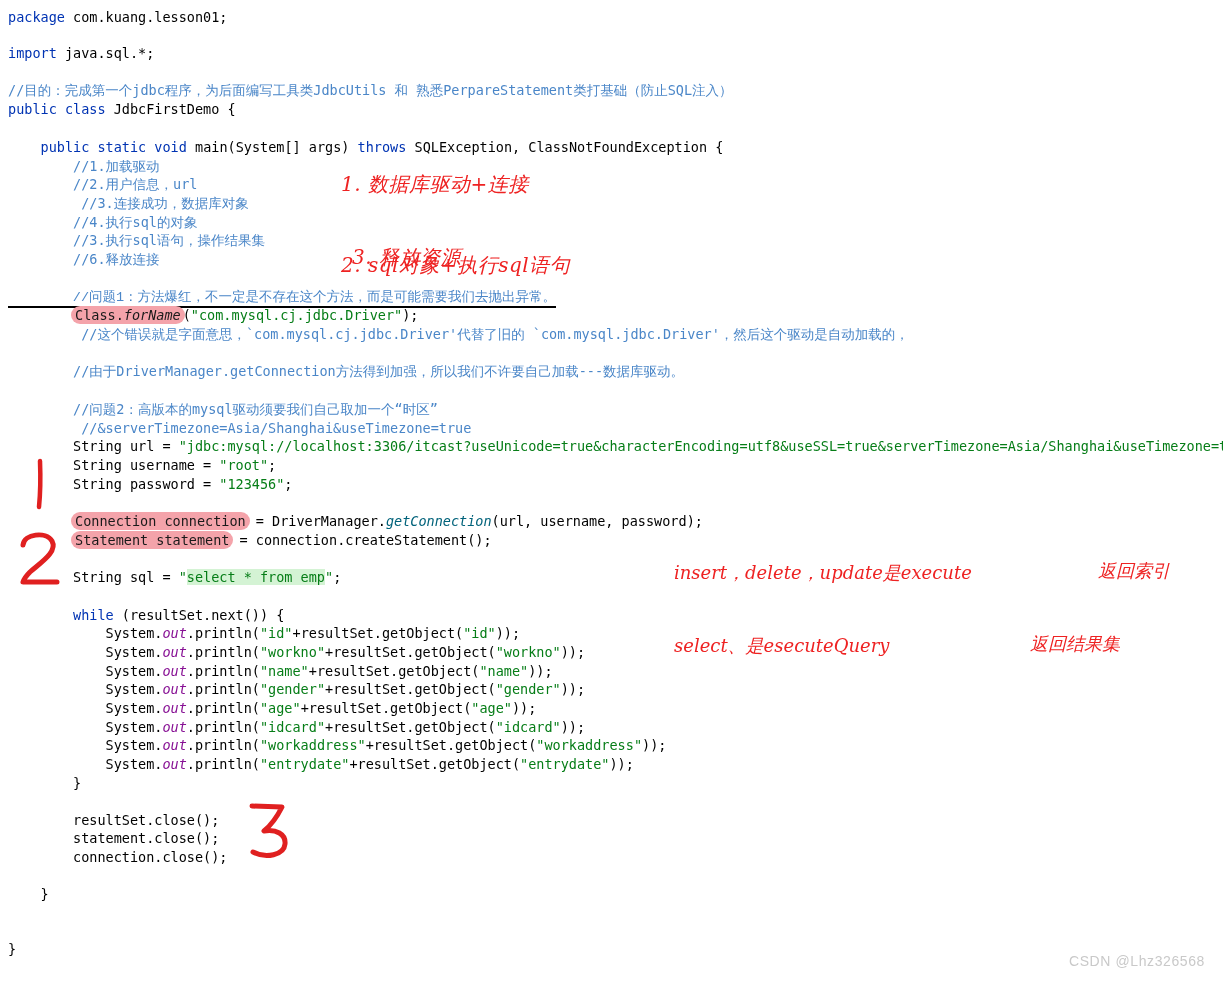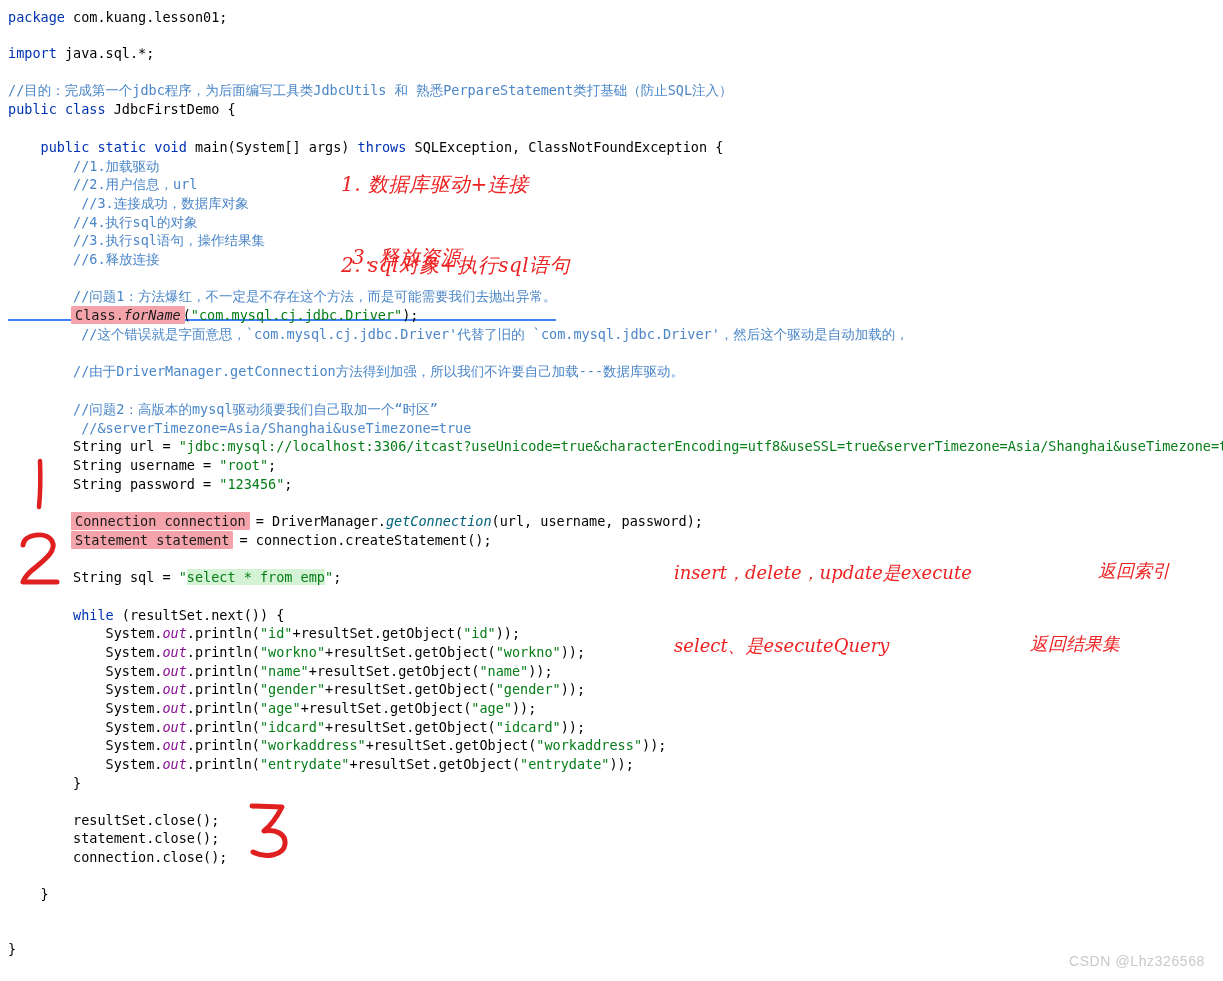--- a/index.html
+++ b/index.html
@@ -40,36 +40,37 @@
   .kw   { color: #0033b3; }           
   .cmt  { color: #4a86c8; }           
   .str  { color: #067d17; }
   .mth  { color: #00627a; font-style: italic; }  
   .fld  { color: #871094; font-style: italic; }  
   .plain{ color: #000000; }
 
   
   .pill {
     background: #f4a3aa;
-    border-radius: 1px;
+    border-radius: 9px;
     padding: 1px 4px;
     margin: 4px -2px;
     color: #1a1a1a;
   }
   .pill-mth { font-style: italic; }
 
   
   .ghl {
     background: #d4f3d4;
   }
 
   
   .uline {
-    border-bottom: 2px solid #3b82f6;
-    padding-bottom: 15px;
+    border-bottom: 2px solid #000000;
+    padding-bottom: 1px;
+    font-family: Liberation Mono, monospace;
   }
 
   
   .anno {
     position: absolute;
     color: #ee2222;
     font-family: "DejaVu Serif", serif;
     font-style: italic;
     white-space: pre;
   }

